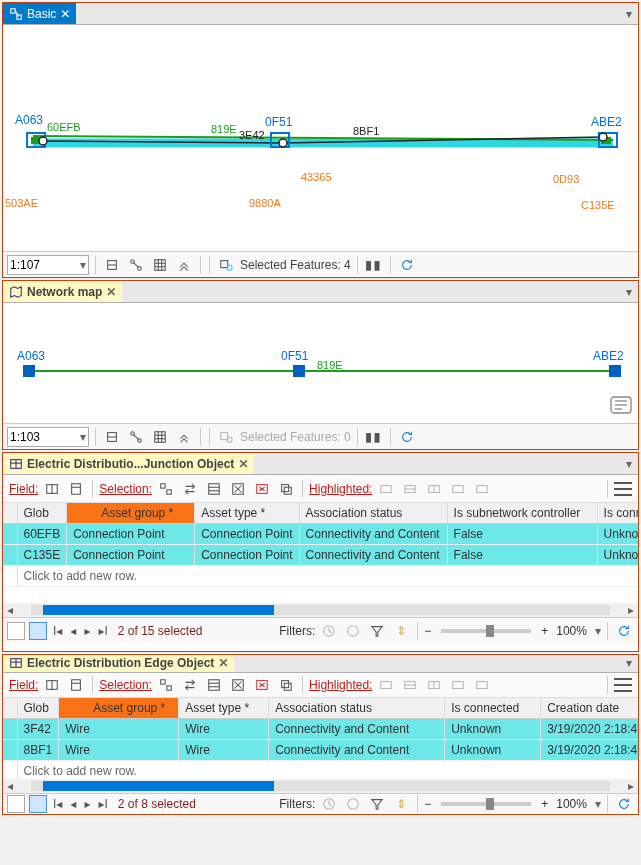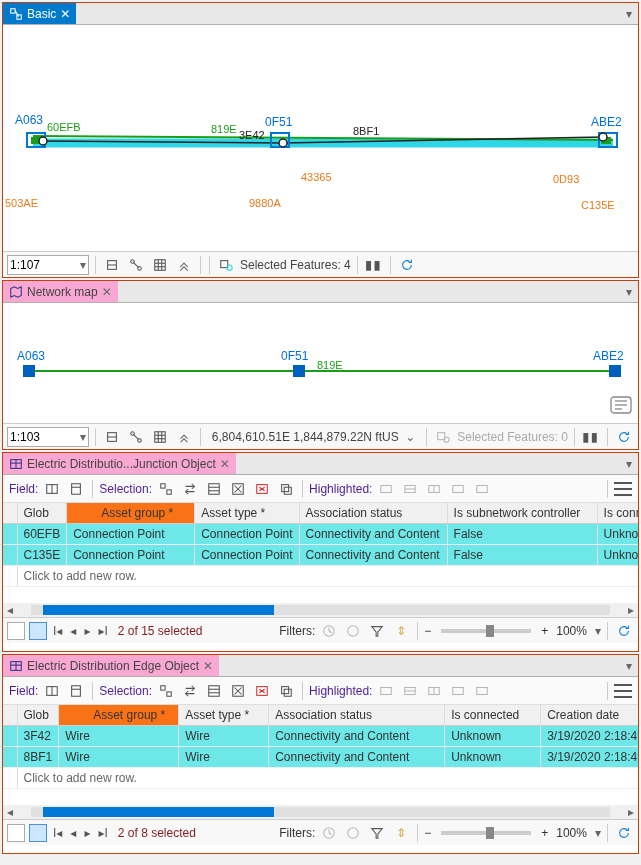--- a/index.html
+++ b/index.html
@@ -1,40 +1,40 @@
 <!DOCTYPE html>
 <html><head>
 <meta charset="utf-8">
 <style>
   * { box-sizing: border-box; margin: 0; padding: 0; font-family: "Segoe UI", Tahoma, sans-serif; font-size: 12px; }
   body { width: 641px; height: 865px; background: #f0f0f0; color: #333; overflow: hidden; }
   .pane { border: 1px solid #c2410c; background: #fff; margin: 2px; display: flex; flex-direction: column; }
   .tabbar { display: flex; align-items: stretch; background: #e8e8e8; border-bottom: 1px solid #b0b0b0; height: 22px; }
   .tabbar .tab { display: inline-flex; align-items: center; padding: 0 6px; gap: 4px; background: #007acc; color: #fff; }
-  .tabbar .tab.inactive { background: #f9a8d4; color: #444; }
+  .tabbar .tab.inactive { background: #fef9c3; color: #444; font-weight: bold; }
   .tabbar .tab .x { color: #fff; cursor: pointer; }
   .tabbar .tab.inactive .x { color: #666; }
   .tabbar .flex { flex: 1; }
   .tabbar .drop { width: 18px; display:flex; align-items:center; justify-content:center; color:#666; }
   .ticon { width:14px; height:14px; display:inline-flex; align-items:center; justify-content:center; }
   .mapview { position: relative; flex: 1; background: #fff; overflow: hidden; }
   .node-label { position: absolute; font-weight: normal; color: #0070e0; }
   .val-label { position: absolute; font-size: 11px; }
   .statusbar { display:flex; align-items:center; height: 26px; border-top:1px solid #ccc; background:#f8f8f8; padding: 0 4px; gap:4px; }
   .scale { display:flex; align-items:center; border:1px solid #aaa; padding:0 2px; height:20px; width:82px; background:#fff; }
   .scale input { border:none; width:64px; outline:none; }
   .scale .dd { color:#666; margin-left:auto; }
   .tbtn { width:20px; height:20px; display:inline-flex; align-items:center; justify-content:center; color:#555; border:1px solid transparent; }
   .sep { width:1px; height:18px; background:#ccc; margin:0 2px; }
   .coords { flex:1; text-align:center; color:#444; }
   .selfeat { color:#444; white-space:nowrap; }
   .selfeat.dis { color:#aaa; }
   svg.icon { width:14px; height:14px; stroke:#555; fill:none; stroke-width:1.2; }
   .toolbar { display:flex; align-items:center; height:28px; padding:2px 6px; gap:4px; border-bottom:1px solid #ddd; background:#fafafa; }
-  .toolbar .lbl { color:#4c1d95; }
+  .toolbar .lbl { color:#b91c1c;text-decoration:underline; }
   .toolbar .mright { margin-left:auto; }
   .tablewrap { overflow:auto; position:relative; }
   table { border-collapse: collapse; width: 760px; }
   th, td { border-right:1px solid #ddd; border-bottom:1px solid #eee; padding:3px 6px; text-align:left; height:20px; white-space:nowrap; }
   th { background:#f0f0f0; font-weight:normal; color:#333; border-bottom:1px solid #ccc; position:sticky; top:0; }
   th.sorted { background:#f97316;padding-left:34px; }
   tr.sel td { background:#6de7e7; }
   td.glob { background:#d5efc8 !important; }
   tr.sel td.glob { background:#6de7e7 !important; }
   .rowprompt td { color:#666; }
@@ -237,21 +237,20 @@
           <line x1="2" y1="10" x2="14" y2="10"></line>
         </svg>
       </div>
     <div class="tbtn">
         <svg class="icon" viewBox="0 0 16 16">
           <polyline points="4,10 8,6 12,10"></polyline>
           <polyline points="4,14 8,10 12,14"></polyline>
         </svg>
       </div>
     <div class="sep"></div>
-    <div class="coords"><span>6,804,610.51E 1,844,879.22N ftUS</span> &nbsp;<span style="color:#666">⌄</span></div>
     <div class="sep"></div>
     <div class="tbtn" style="opacity:.4">
         <svg class="icon" viewBox="0 0 16 16">
           <rect x="2" y="3" width="8" height="8"></rect>
           <circle cx="12" cy="11" r="3"></circle>
         </svg>
       </div>
     <div class="selfeat dis">
       <span>Selected Features:</span>
       <span>0</span>
@@ -464,21 +463,21 @@
     <div class="sep"></div>
     <div class="tbtn">
         <svg class="icon" viewBox="0 0 16 16" style="stroke:#0078d7">
           <path d="M13 8a5 5 0 1 1-2-4"></path>
           <polyline points="13,2 13,5 10,5"></polyline>
         </svg>
       </div>
   </div>
 </div>
 
-<div class="pane" style="height:200px">
+<div class="pane" style="height:161px">
   <div class="tabbar">
     <div class="tab inactive">
       <span class="ticon">
         <svg class="icon" viewBox="0 0 16 16" style="stroke:#338">
             <rect x="2" y="3" width="12" height="10"></rect>
             <line x1="2" y1="7" x2="14" y2="7"></line>
             <line x1="8" y1="3" x2="8" y2="13"></line>
           </svg>
       </span>
       <span>Electric Distribution Edge Object</span>

